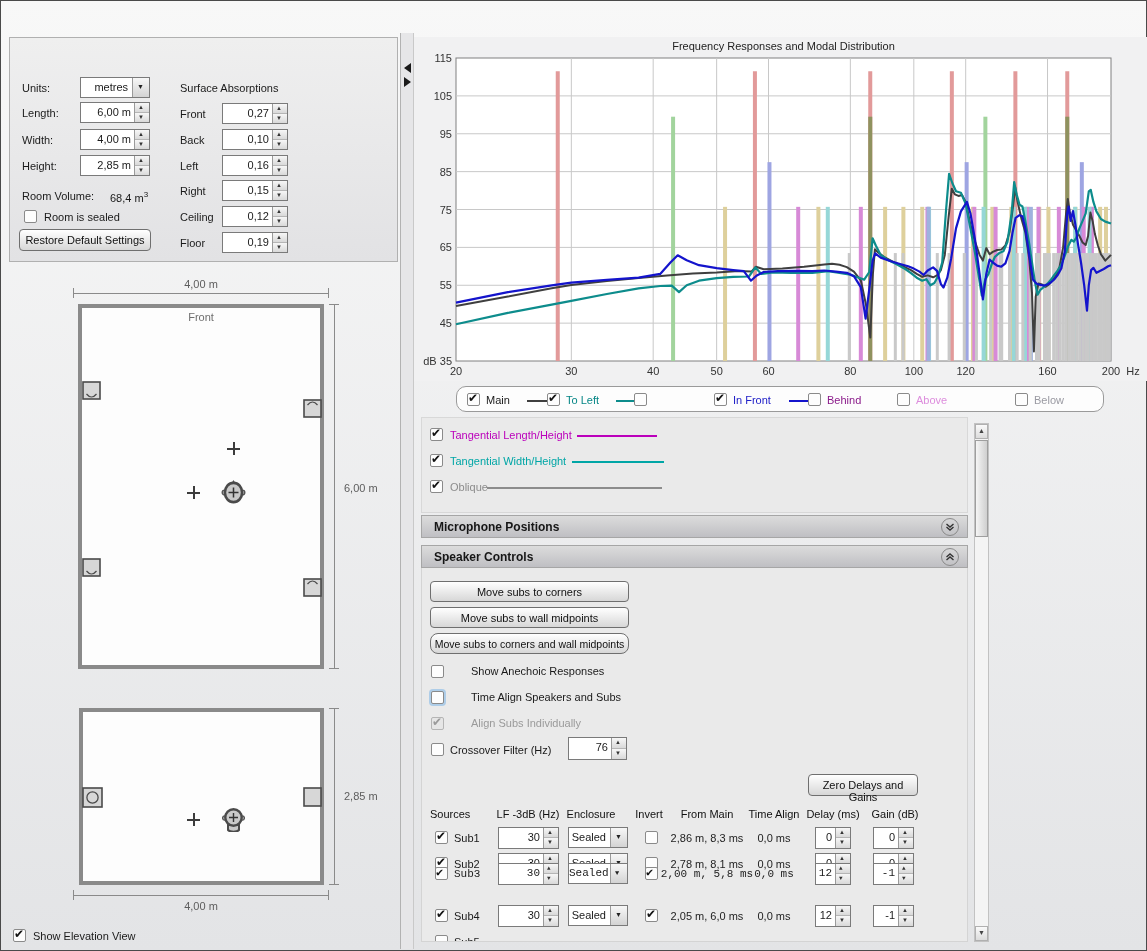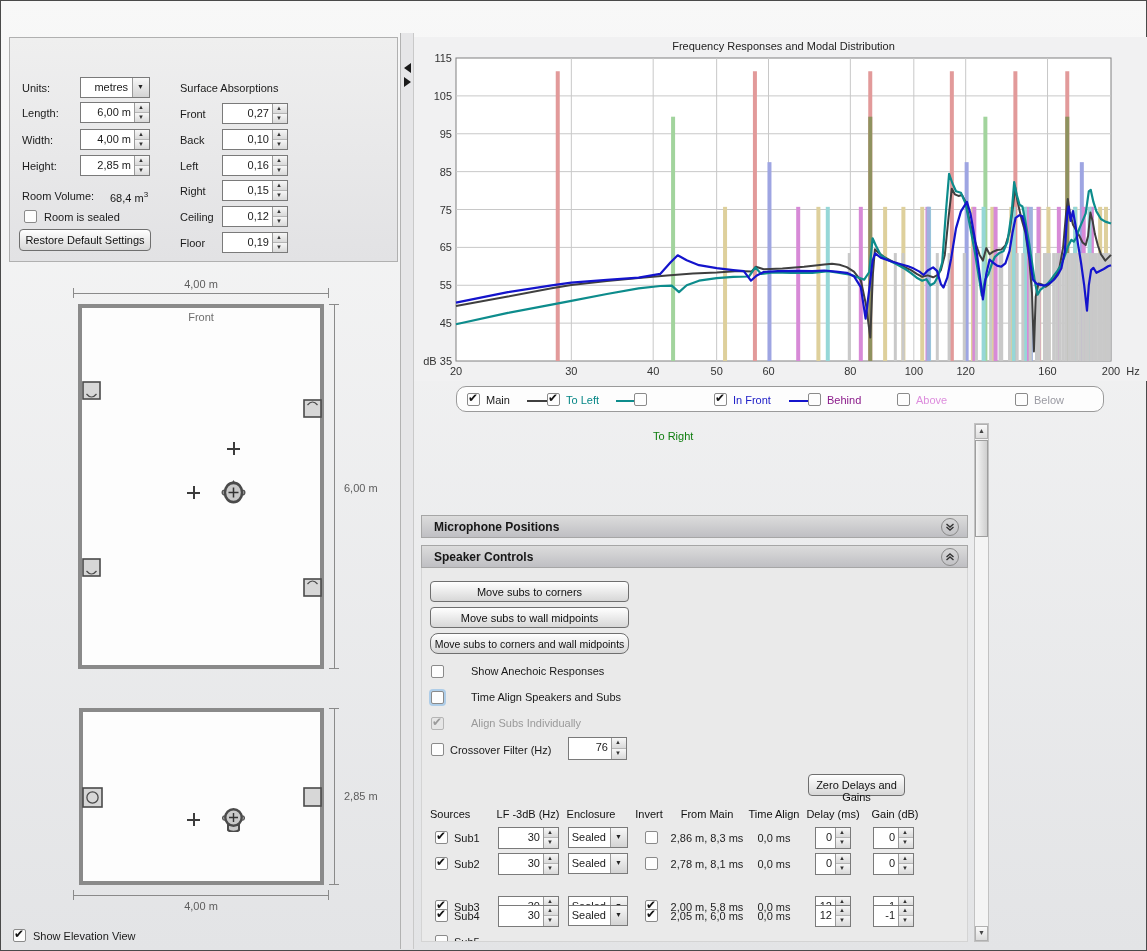--- a/index.html
+++ b/index.html
@@ -442,20 +442,37 @@
       <span class="legend-item" style="left: 440px;">
         <span class="cb" style="position: absolute; left: 0px; top: 0px;"></span>
         <span class="legend-label" style="color: rgb(221, 141, 221);">Above</span>
       </span>
       <span class="legend-item" style="left: 558px;">
         <span class="cb" style="position: absolute; left: 0px; top: 0px;"></span>
         <span class="legend-label" style="color: rgb(154, 154, 162);">Below</span>
       </span>
     </div>
 
+  <div class="mode-panel" id="modes">
+      <div class="mode-row" style="top: 10px;">
+        <span class="cb checked" style="position: absolute; left: 0px; top: 0px;"></span>
+        <span class="mode-label" style="color: rgb(187, 0, 187);">Tangential Length/Height</span>
+        <span class="mode-line" style="left: 147px; width: 80px; background: rgb(187, 0, 187);"></span>
+      </div>
+      <div class="mode-row" style="top: 36px;">
+        <span class="cb checked" style="position: absolute; left: 0px; top: 0px;"></span>
+        <span class="mode-label" style="color: rgb(0, 166, 166);">Tangential Width/Height</span>
+        <span class="mode-line" style="left: 142px; width: 92px; background: rgb(0, 166, 166);"></span>
+      </div>
+      <div class="mode-row" style="top: 62px;">
+        <span class="cb checked" style="position: absolute; left: 0px; top: 0px;"></span>
+        <span class="mode-label" style="color: rgb(140, 140, 140);">Oblique</span>
+        <span class="mode-line" style="left: 57px; width: 175px; background: rgb(140, 140, 140);"></span>
+      </div>
+    </div>
 
   <div class="panel-header spk-header">
     <span class="ph-label">Speaker Controls</span>
     <span class="chev-btn">
       <svg width="12" height="12" viewBox="0 0 12 12" fill="none" stroke="#333" stroke-width="1.4">
         <path d="M2.5 6 L6 3 L9.5 6"></path>
           <path d="M2.5 9 L6 6 L9.5 9"></path>
         </svg>
     </span>
   </div>
@@ -472,21 +489,21 @@
   <div class="speaker-body" id="speaker-body">
     <span class="cb" id="xover-cb" style="position:absolute;left:9px;top:175px;"></span>
     <span class="lbl" style="left:28px;top:176px;">Crossover Filter (Hz)</span>
     <span class="spinner" style="left:146px;top:169px;width:59px;height:23px;">
       <span class="spin-field">76</span>
       <span class="spin-btns">
           <span class="spin-up"></span>
           <span class="spin-down"></span>
         </span>
     </span>
-    <span class="btn" style="left:386px;top:206px;width:97px;height:22px;padding-top:4px;">Zero Delays and Gains</span>
+    <span class="btn" style="left:386px;top:206px;width:110px;height:22px;padding-top:4px;">Zero Delays and Gains</span>
     <div id="subs-table">
         <span class="th" style="top: 240px; left: 8px; transform: none;">Sources</span>
         <span class="th" style="top: 240px; left: 106px;">LF -3dB (Hz)</span>
         <span class="th" style="top: 240px; left: 169px;">Enclosure</span>
         <span class="th" style="top: 240px; left: 227px;">Invert</span>
         <span class="th" style="top: 240px; left: 285px;">From Main</span>
         <span class="th" style="top: 240px; left: 352px;">Time Align</span>
         <span class="th" style="top: 240px; left: 411px;">Delay (ms)</span>
         <span class="th" style="top: 240px; left: 473px;">Gain (dB)</span>
         <div style="position: absolute; left: 0px; top: 259px; width: 547px; height: 22px;">
@@ -546,21 +563,21 @@
             </span>
           </span>
           <span class="spinner" style="left: 451px; top: 0px; width: 41px; height: 22px;">
             <span class="spin-field">0</span>
             <span class="spin-btns">
               <span class="spin-up"></span>
               <span class="spin-down"></span>
             </span>
           </span>
         </div>
-        <div style="position: absolute; left: 0px; top: 328px; width: 547px; height: 22px;">
+        <div style="position: absolute; left: 0px; top: 295px; width: 547px; height: 22px; font-family: Liberation Mono, monospace;">
           <span class="cb checked" style="position: absolute; left: 13px; top: 4px;"></span>
           <span class="lbl" style="left: 32px; top: 5px;">Sub3</span>
           <span class="spinner" style="left: 76px; top: 0px; width: 61px; height: 22px;">
             <span class="spin-field">30</span>
             <span class="spin-btns">
               <span class="spin-up"></span>
               <span class="spin-down"></span>
             </span>
           </span>
           <span class="combo" style="left: 146px; top: 0px; width: 60px;">

